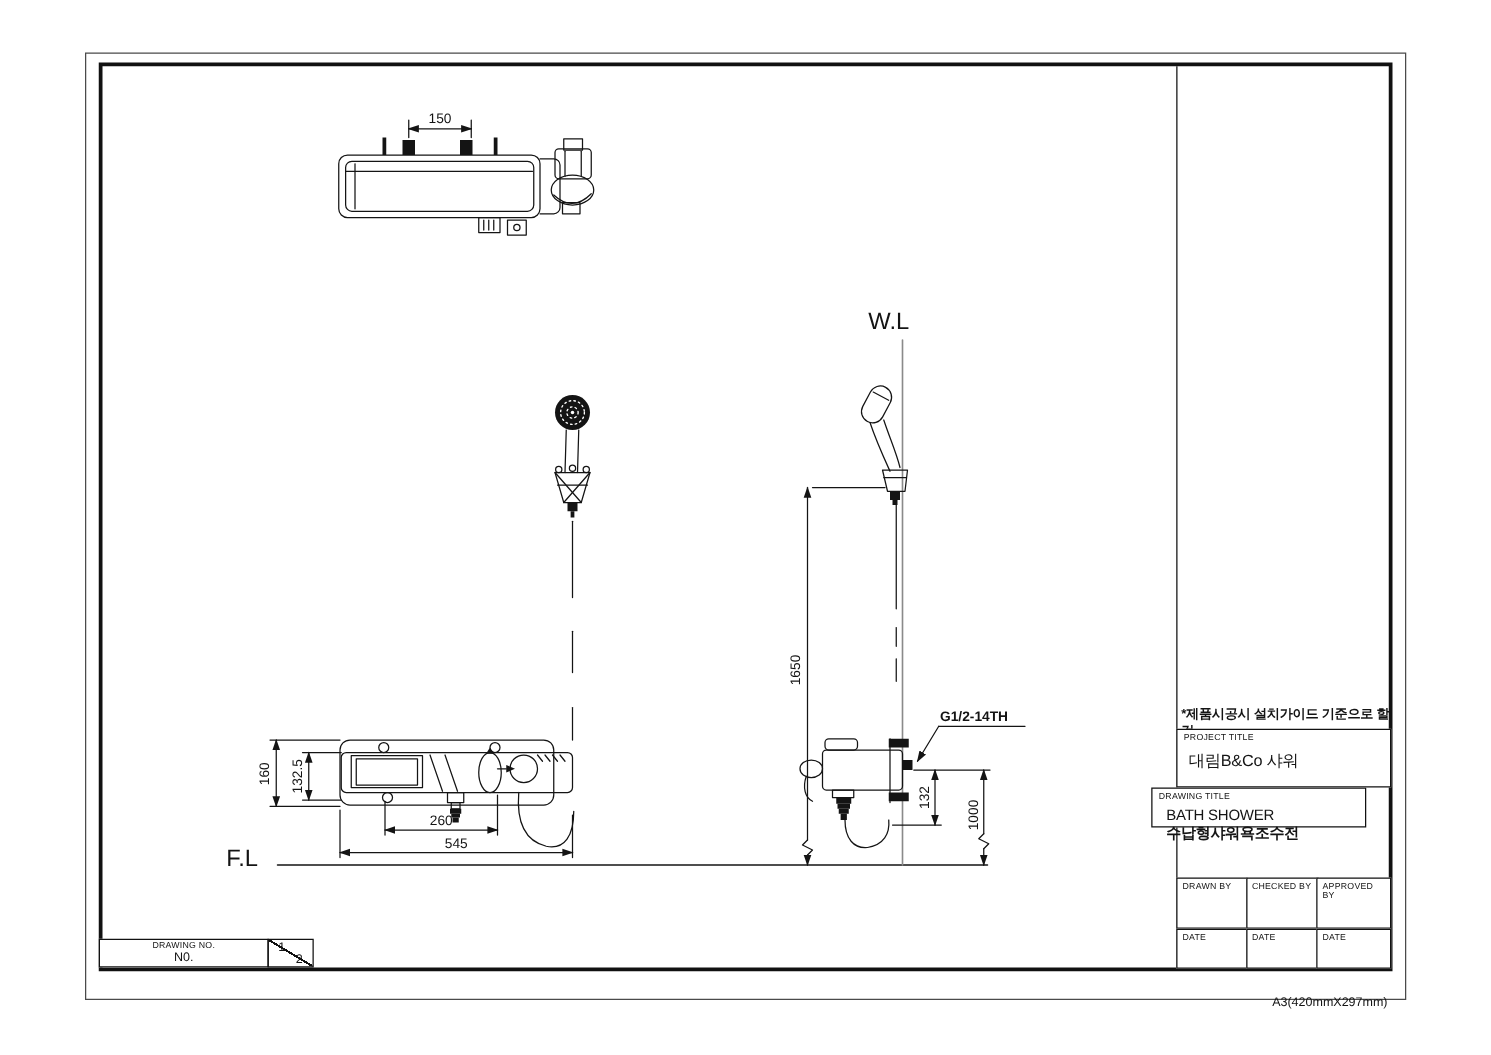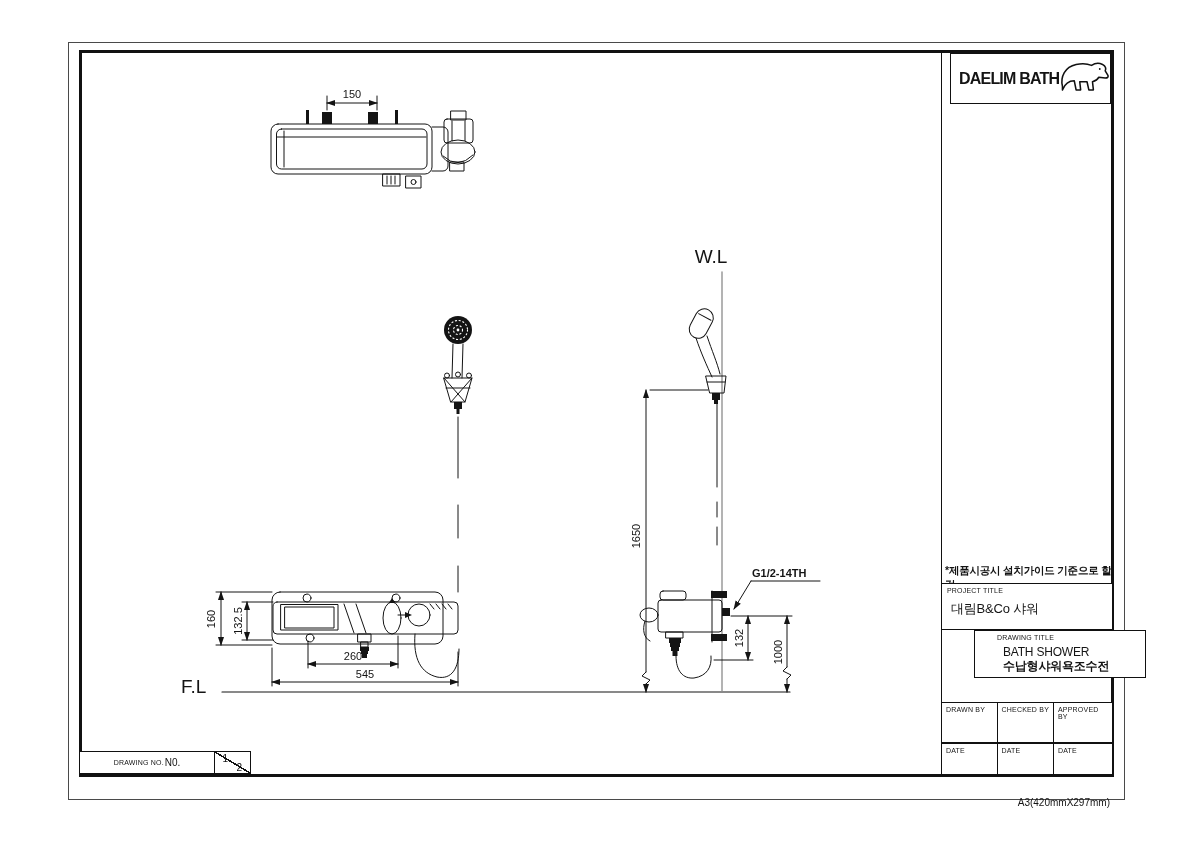--- a/index.html
+++ b/index.html
@@ -211,38 +211,29 @@
           <line x1="650" y1="390" x2="708" y2="390"></line>
           <line x1="646" y1="390" x2="646" y2="672" marker-start="url(#arr)"></line>
           <polyline points="646,672 642,676 650,680 646,684"></polyline>
           <line x1="646" y1="684" x2="646" y2="692" marker-end="url(#arr)"></line>
           <text class="dimtxt" transform="rotate(-90 640 536)" x="640" y="536" text-anchor="middle">1650</text>
         </g>
       </g>
     </g>
   </svg>
 
-  <div class="box" style="left:950px;top:53px;width:161px;height:51px;display:flex;align-items:center;padding-left:8px;">
-    <span class="logo-text">DAELIM BATH</span>
-    <svg width="58" height="44" viewBox="0 0 58 44" style="margin-left:-2px;">
-      <g stroke="#111" stroke-width="1.7" fill="none" stroke-linejoin="round">
-        <path d="M6,34 L6,30 Q4,22 8,15 Q12,8 21,6 Q31,4 38,7 Q44,3 50,6 Q55,9 53,13 L56,18 Q57,21 53,21 L46,20 Q44,24 39,25 L40,34 L35,34 L33,25 L25,25 L26,34 L21,34 L19,24 Q10,24 6,34 Z"></path>
-        <circle cx="47" cy="11" r="1" fill="#111" stroke="none"></circle>
-      </g>
-    </svg>
-  </div>
 
   <div class="abs note" style="left:945px;top:564px;width:168px;">*제품시공시 설치가이드 기준으로 할 것.</div>
 
   <div class="box" style="left:941px;top:583px;width:172px;height:47px;padding:3px 5px;">
     <div class="lbl">PROJECT TITLE</div>
     <div class="tb-val" style="margin:6px 0 0 4px;">대림B&amp;Co 샤워</div>
   </div>
 
-  <div class="box" style="left:974px;top:630px;width:172px;height:48px;padding:3px 22px;">
+  <div class="box" style="left:921px;top:630px;width:172px;height:32px;padding:3px 5px;">
     <div class="lbl">DRAWING TITLE</div>
     <div class="tb-val2" style="margin:4px 0 0 6px;">BATH SHOWER</div>
     <div class="tb-val2" style="margin:0 0 0 6px;font-weight:bold;">수납형샤워욕조수전</div>
   </div>
 
 
   <div class="box" style="left:941px;top:702px;width:57px;height:41px;padding:3px 4px;">
     <div class="lbl">DRAWN BY</div>
   </div>
   <div class="box" style="left:996.5px;top:702px;width:58px;height:41px;padding:3px 4px;">
@@ -255,21 +246,21 @@
   <div class="box" style="left:941px;top:743px;width:57px;height:32px;padding:3px 4px;">
     <div class="lbl">DATE</div>
   </div>
   <div class="box" style="left:996.5px;top:743px;width:58px;height:32px;padding:3px 4px;">
     <div class="lbl">DATE</div>
   </div>
   <div class="box" style="left:1053px;top:743px;width:60px;height:32px;padding:3px 4px;">
     <div class="lbl">DATE</div>
   </div>
 
-  <div class="box" style="left:79px;top:751px;width:136px;height:23px;display:flex;flex-direction:row;align-items:center;justify-content:center;gap:1px;">
+  <div class="box" style="left:79px;top:751px;width:136px;height:23px;display:flex;flex-direction:column;align-items:center;justify-content:center;gap:1px;">
     <div class="lbl">DRAWING NO.</div>
     <div style="font-size:10px;">N0.</div>
   </div>
   <div class="box diag" style="left:213.5px;top:751px;width:37px;height:23px;">
     <span class="abs" style="left:8px;top:1px;font-size:10px;">1</span>
     <span class="abs" style="left:22px;top:10px;font-size:10px;">2</span>
   </div>
 
   <div class="abs a3" style="left:990px;top:784px;width:120px;text-align:right;">A3(420mmX297mm)</div>
 

